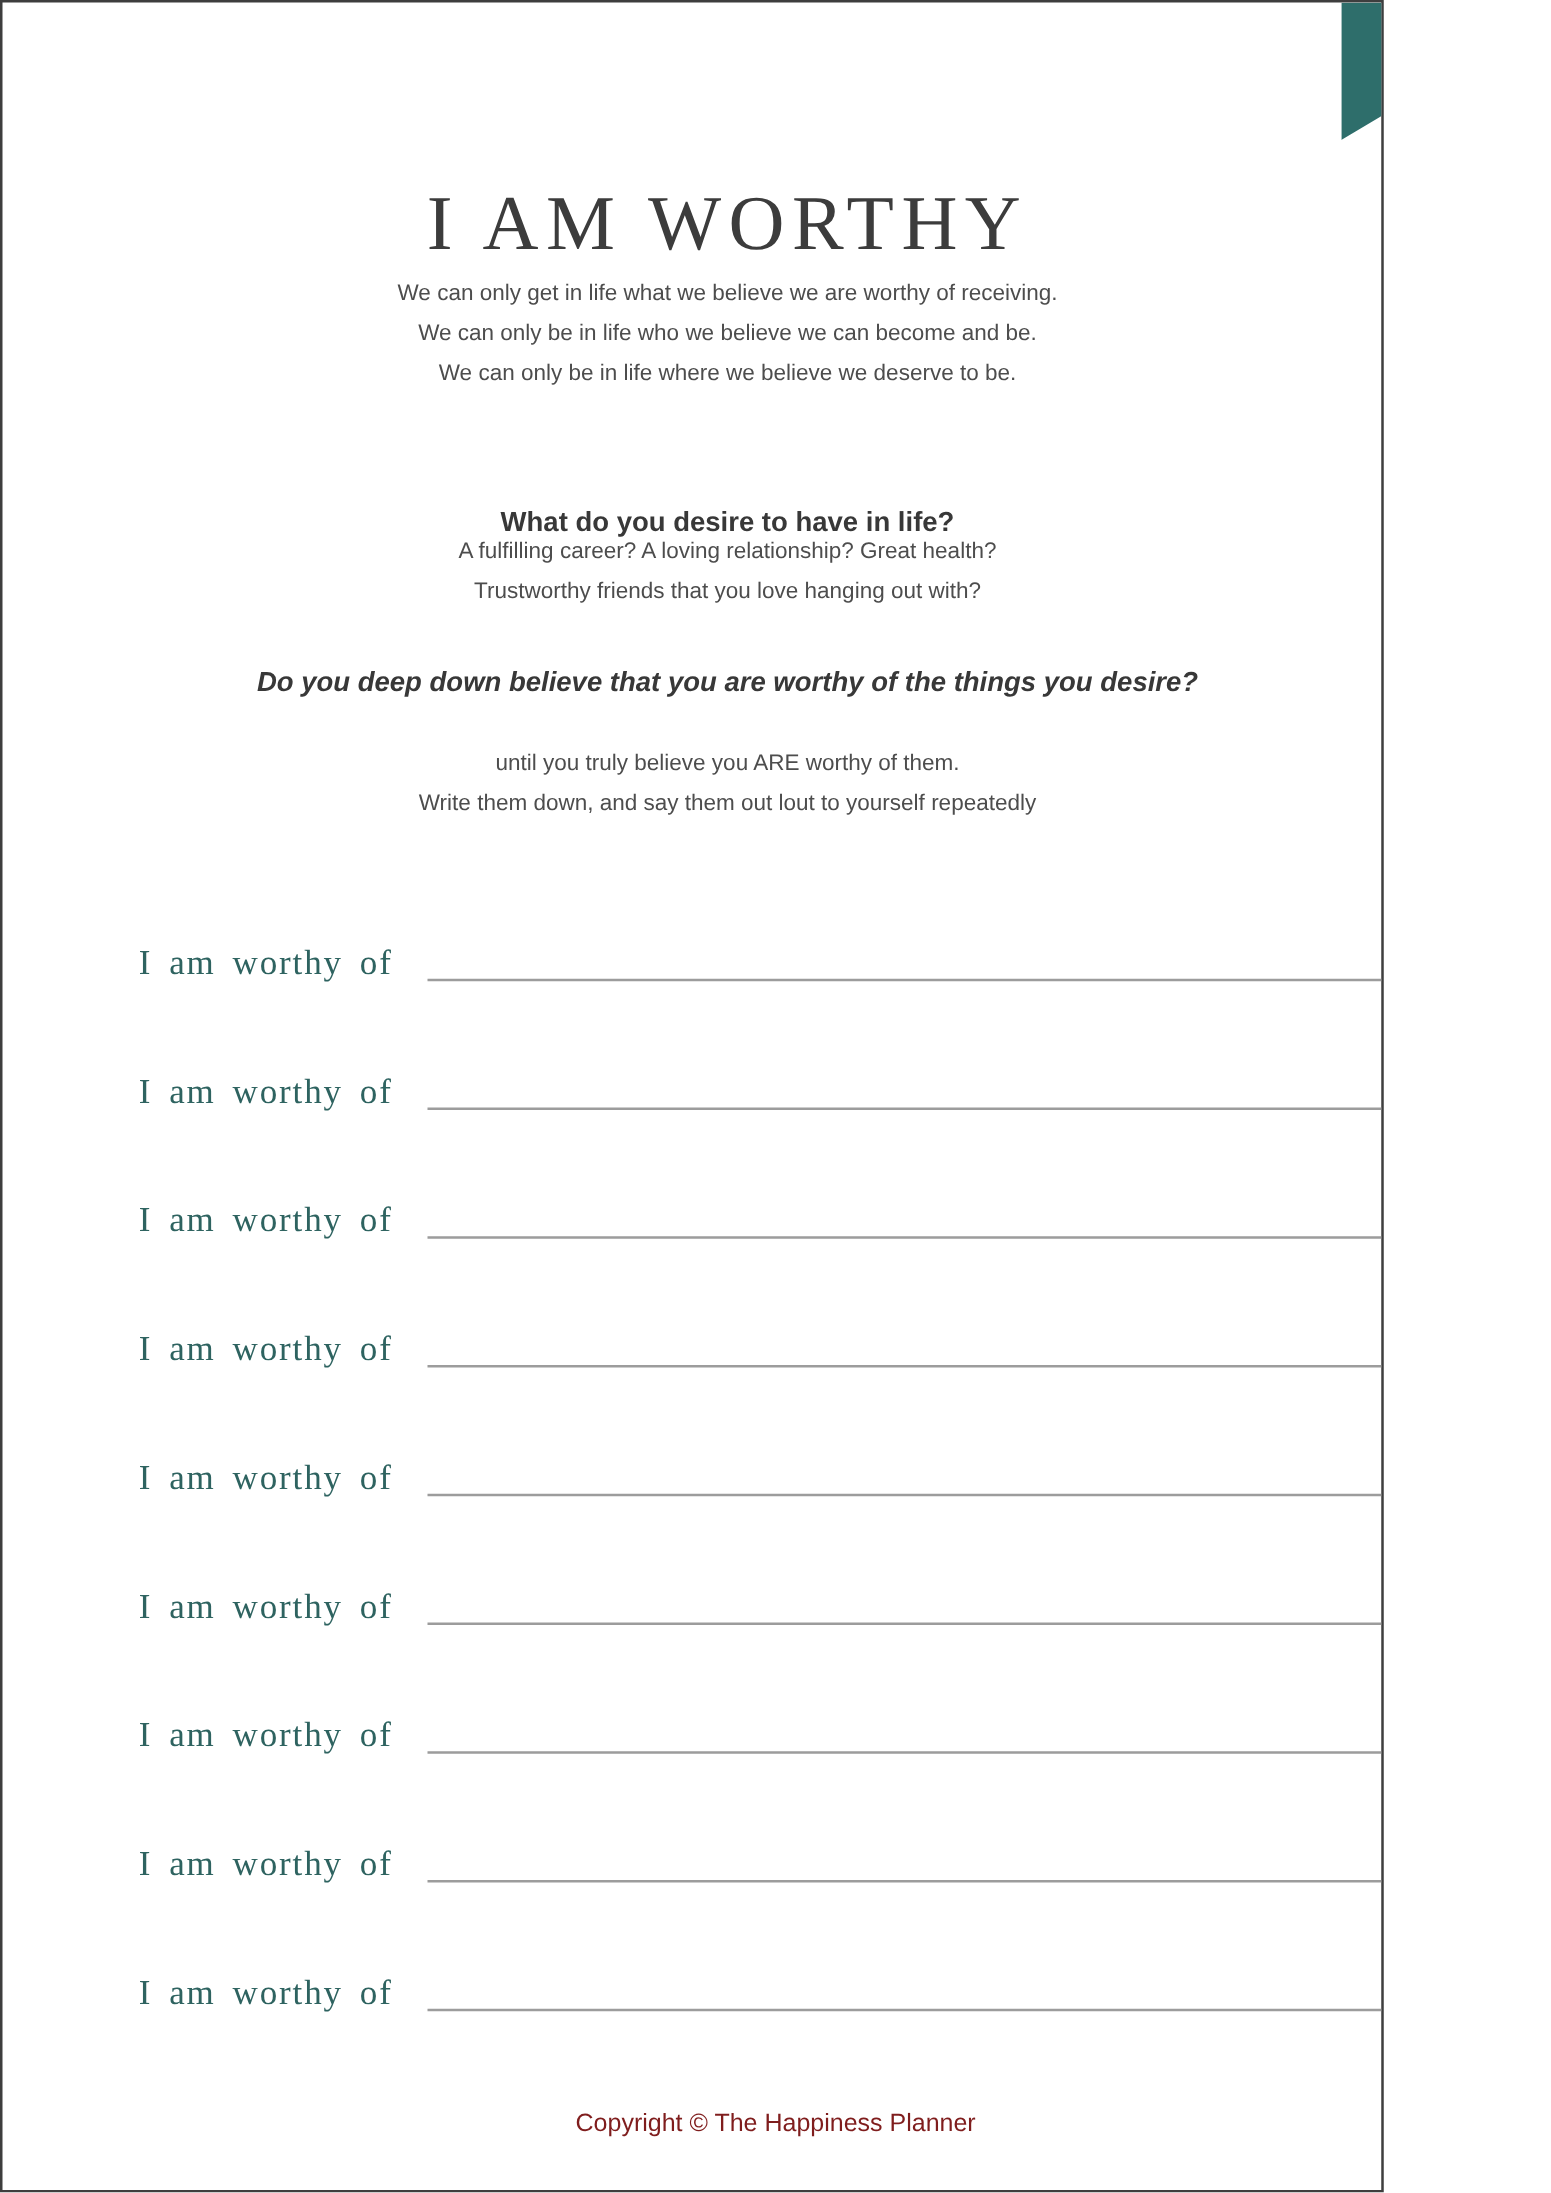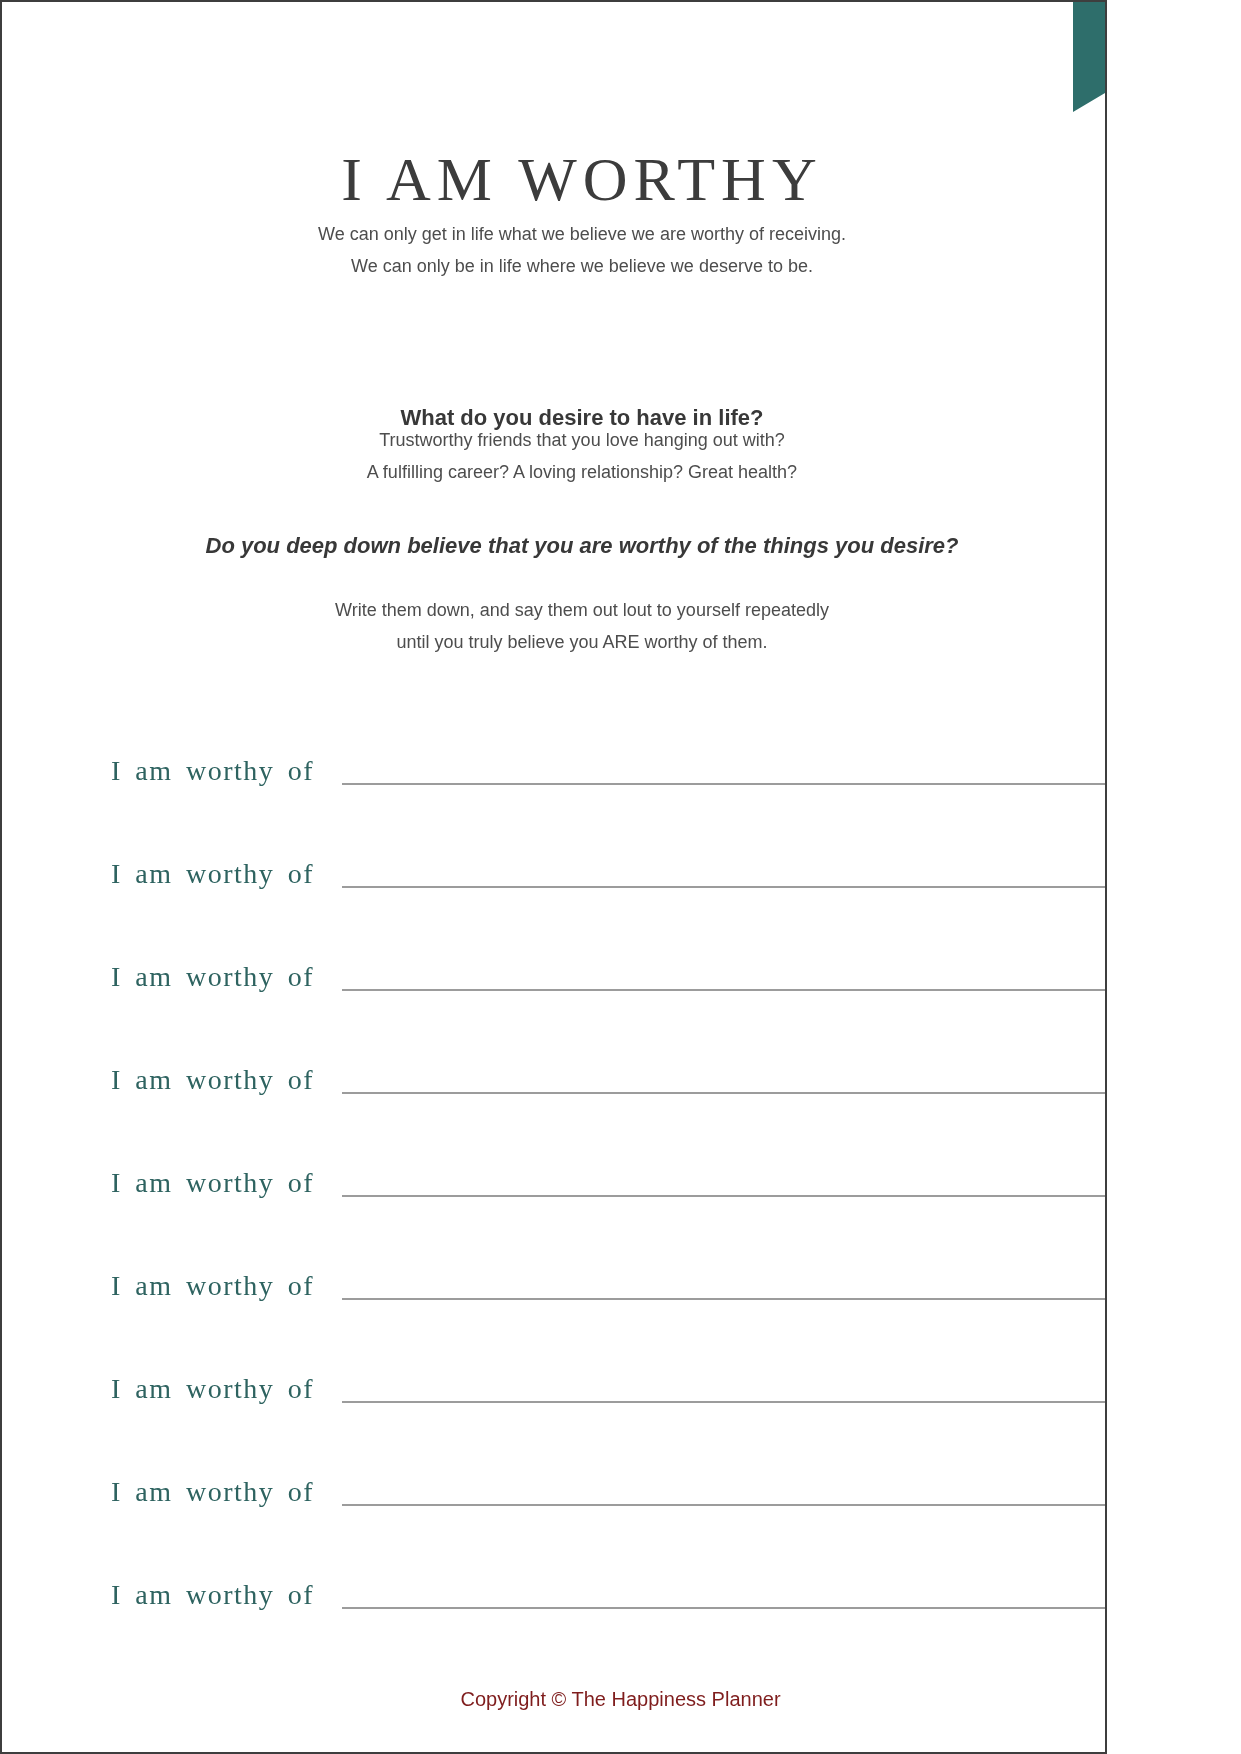--- a/index.html
+++ b/index.html
@@ -73,35 +73,36 @@
 <body>
 
 <div class="page">
 
   <div class="ribbon"></div>
 
   <h1 class="title">I AM WORTHY</h1>
 
   <div class="centered para intro">
     <div>We can only get in life what we believe we are worthy of receiving.</div>
+    <div>We can only be in life who we believe we can become and be.</div>
     <div>We can only be in life where we believe we deserve to be.</div>
   </div>
 
   <div class="centered q q1">What do you desire to have in life?</div>
 
   <div class="centered para para2">
+    <div>A fulfilling career? A loving relationship? Great health?</div>
     <div>Trustworthy friends that you love hanging out with?</div>
-    <div>A fulfilling career? A loving relationship? Great health?</div>
   </div>
 
   <div class="centered q q2">Do you deep down believe that you are worthy of the things you desire?</div>
 
   <div class="centered para para3">
+    <div>until you truly believe you ARE worthy of them.</div>
     <div>Write them down, and say them out lout to yourself repeatedly</div>
-    <div>until you truly believe you ARE worthy of them.</div>
   </div>
 
   <div class="rows">
       <div class="worthy-row" style="top: 753px;">
       <span class="worthy-label">I am worthy of</span>
       <span class="write-line"></span>
     </div>
       <div class="worthy-row" style="top: 856px;">
       <span class="worthy-label">I am worthy of</span>
       <span class="write-line"></span>

